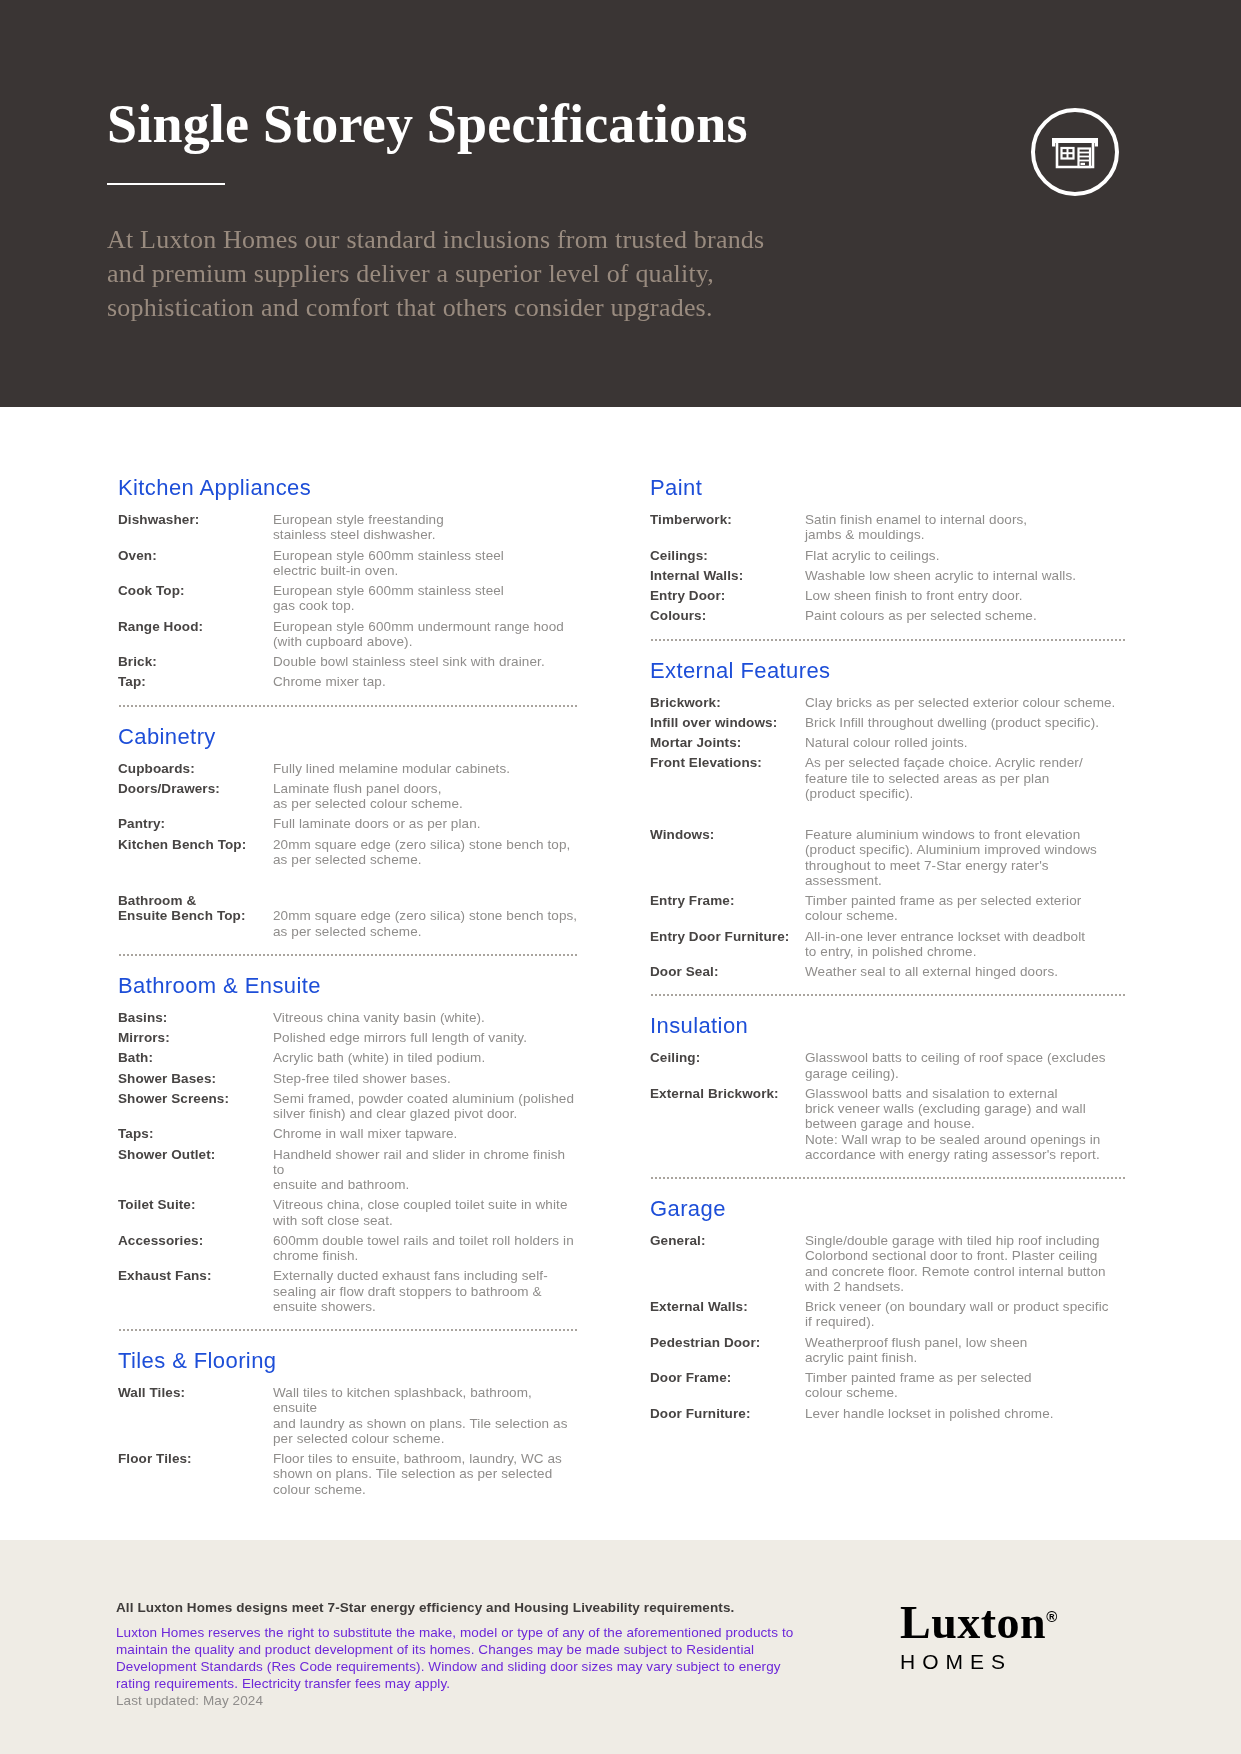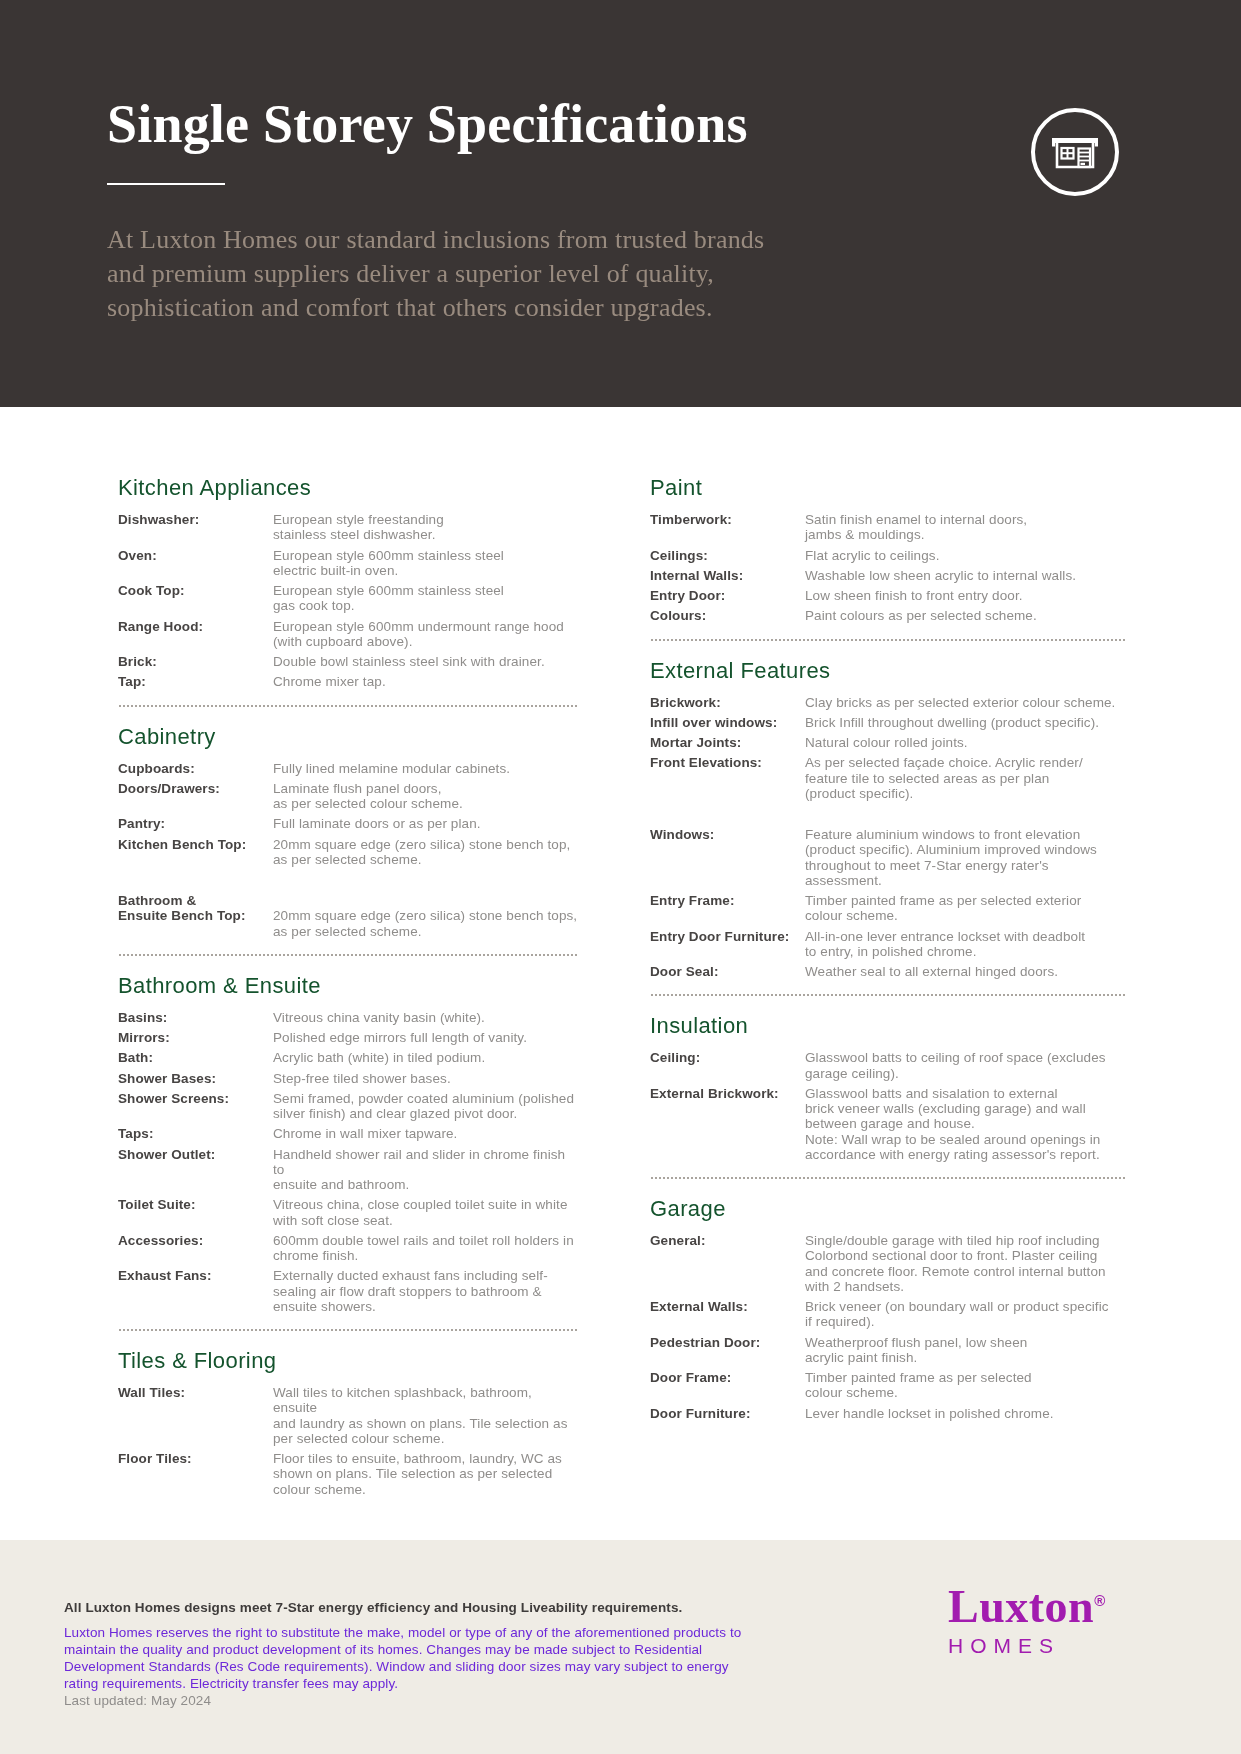--- a/index.html
+++ b/index.html
@@ -25,50 +25,50 @@
   .badge{position:absolute;left:1030px;top:107px;width:90px;height:90px;}
   
   .body{
     flex:1 1 auto;height:1133px;overflow:hidden;background:#ffffff;
     box-sizing:border-box;padding:50px 0 0 118px;display:flex;align-items:flex-start;
   }
   .col{box-sizing:border-box;}
   .col-left{width:460px;margin-right:72px;}
   .col-right{width:475px;}
   .sec-heading{
-    font-size:22px;color:#14532d;letter-spacing:0.4px;margin:0 0 11px 0;
+    font-size:22px;color:#1d4ed8;letter-spacing:0.4px;margin:0 0 11px 0;
     font-weight:400;
   }
   .row{display:flex;margin-bottom:5px;}
   .row.spaced{margin-top:26px;}
   .lbl{
     flex:0 0 155px;width:155px;font-weight:700;color:#474443;
     font-size:13.5px;line-height:1.13;white-space:pre-line;letter-spacing:0.1px;
   }
   .val{
     flex:1 1 auto;color:#8f8d8b;font-size:13.5px;line-height:1.13;
     white-space:pre-line;letter-spacing:0.1px;
   }
   .divider{
     height:2px;margin:15px 0 17px 0;
     background-image:radial-gradient(circle, #a9a49e 0.9px, transparent 1px);
     background-size:4px 2px;background-repeat:repeat-x;background-position:0 50%;
   }
   
   .footer{
     flex:0 0 214px;height:214px;background:#efece5;position:relative;
-    box-sizing:border-box;padding:60px 0 0 64px;
+    box-sizing:border-box;padding:60px 0 0 116px;
   }
   .footer-headline{font-size:13.5px;font-weight:700;color:#3f3c3b;letter-spacing:0.1px;}
   .footer-text{
     margin-top:9px;width:700px;font-size:13.5px;color:#6d28d9;line-height:1.26;
     letter-spacing:0.1px;
   }
   .footer-updated{font-size:13.5px;color:#8f8d8b;line-height:1.26;letter-spacing:0.1px;}
-  .logo{position:absolute;left:900px;top:44px;color:#a21caf;margin-left:48px;}
+  .logo{position:absolute;left:900px;top:60px;color:#000000;}
   .logo-name{
     font-family:"Liberation Serif", serif;font-weight:700;font-size:46px;
     letter-spacing:0.5px;line-height:1;
   }
   .logo-reg{font-size:15px;vertical-align:super;font-family:"Liberation Sans",sans-serif;}
   .logo-sub{
     font-size:21px;letter-spacing:7px;margin-top:4px;font-weight:400;
     font-family:Liberation Sans, sans-serif;
   }
 </style>

